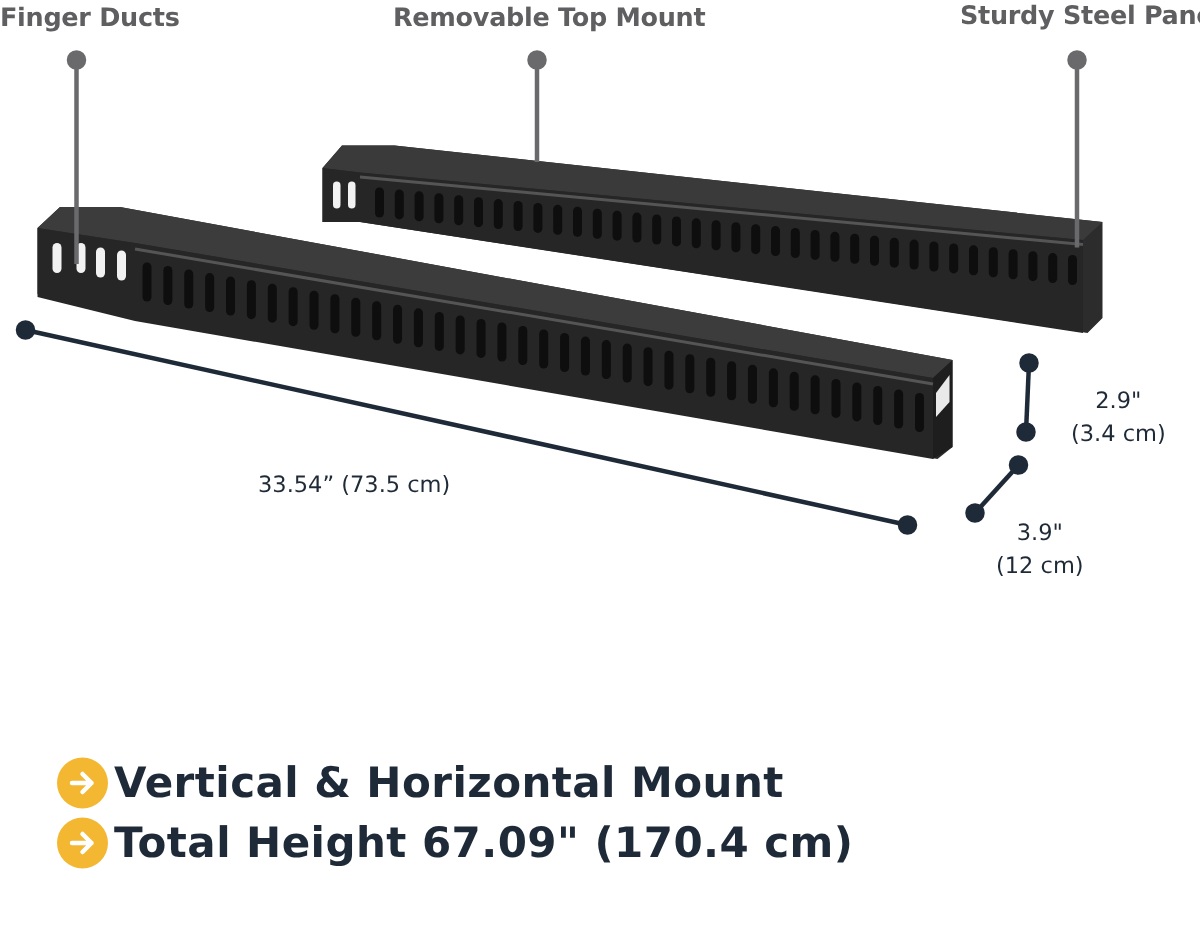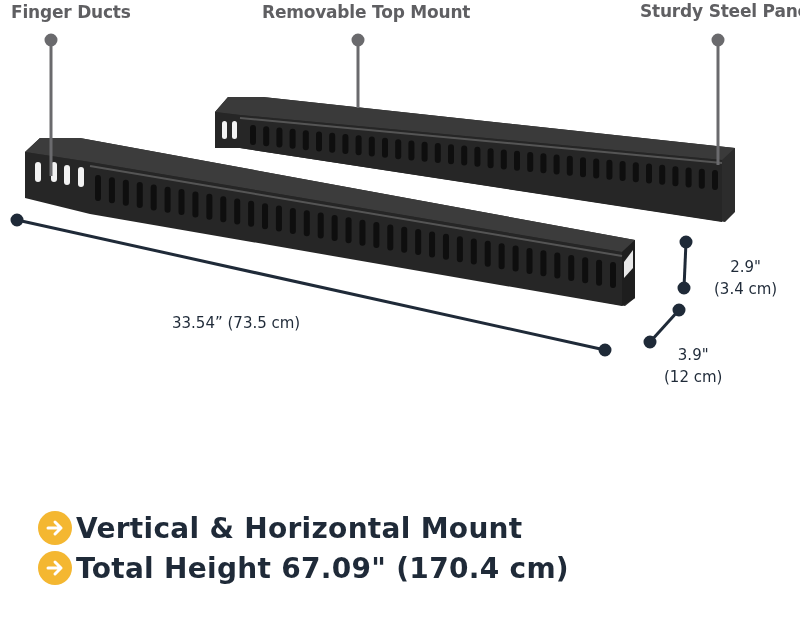--- a/index.html
+++ b/index.html
@@ -1,21 +1,21 @@
 <!DOCTYPE html>
 <html><head>
 <meta charset="utf-8">
 <style>
   html,body{margin:0;padding:0;background:#ffffff;}
   body{width:800px;height:627px;position:relative;overflow:hidden;font-family:"DejaVu Sans","Liberation Sans",sans-serif;}
   .callout{position:absolute;color:#5f5f62;font-size:17px;font-weight:bold;white-space:nowrap;letter-spacing:-0.2px;}
   .dim{position:absolute;color:#1f2a38;font-size:15px;text-align:center;white-space:nowrap;line-height:22px;}
   svg.art{position:absolute;left:0;top:0;}
   .features{position:absolute;left:38px;top:505px;}
-  .feature{display:flex;align-items:flex-end;height:40px;}
+  .feature{display:flex;align-items:flex-start;height:40px;}
   .bullet{width:34px;height:34px;border-radius:50%;background:#f4b731;display:flex;align-items:center;justify-content:center;margin-right:4px;flex:none;}
   .feature-text{color:#1f2a38;font-size:28px;font-weight:bold;letter-spacing:0.3px;white-space:nowrap;}
 </style>
 </head>
 <body>
 
 <svg class="art" width="800" height="627" viewBox="0 0 800 627">
 
   <g>
     <polygon points="228,97 263,97 735,148 735,212 725,222 240,148 215,148 215,112" fill="#2c2c2c"></polygon>
@@ -137,21 +137,21 @@
     <circle cx="605" cy="350" r="5"></circle>
     <line x1="686" y1="242" x2="684" y2="288"></line>
     <circle cx="686" cy="242" r="5"></circle>
     <circle cx="684" cy="288" r="5"></circle>
     <line x1="679" y1="310" x2="650" y2="342"></line>
     <circle cx="679" cy="310" r="5"></circle>
     <circle cx="650" cy="342" r="5"></circle>
   </g>
 </svg>
 
-<div class="callout" style="left:0px;top:2px;padding-left:11px;">Finger Ducts</div>
+<div class="callout" style="left:0px;top:2px;">Finger Ducts</div>
 <div class="callout" style="left:262px;top:2px;">Removable Top Mount</div>
 <div class="callout" style="left:640px;top:1px;">Sturdy Steel Panel</div>
 
 <div class="dim" style="left:172px;top:312px;">33.54” (73.5 cm)</div>
 <div class="dim" style="left:714px;top:256px;">
   <div>2.9"</div>
   <div>(3.4 cm)</div>
 </div>
 <div class="dim" style="left:664px;top:344px;">
   <div>3.9"</div>

